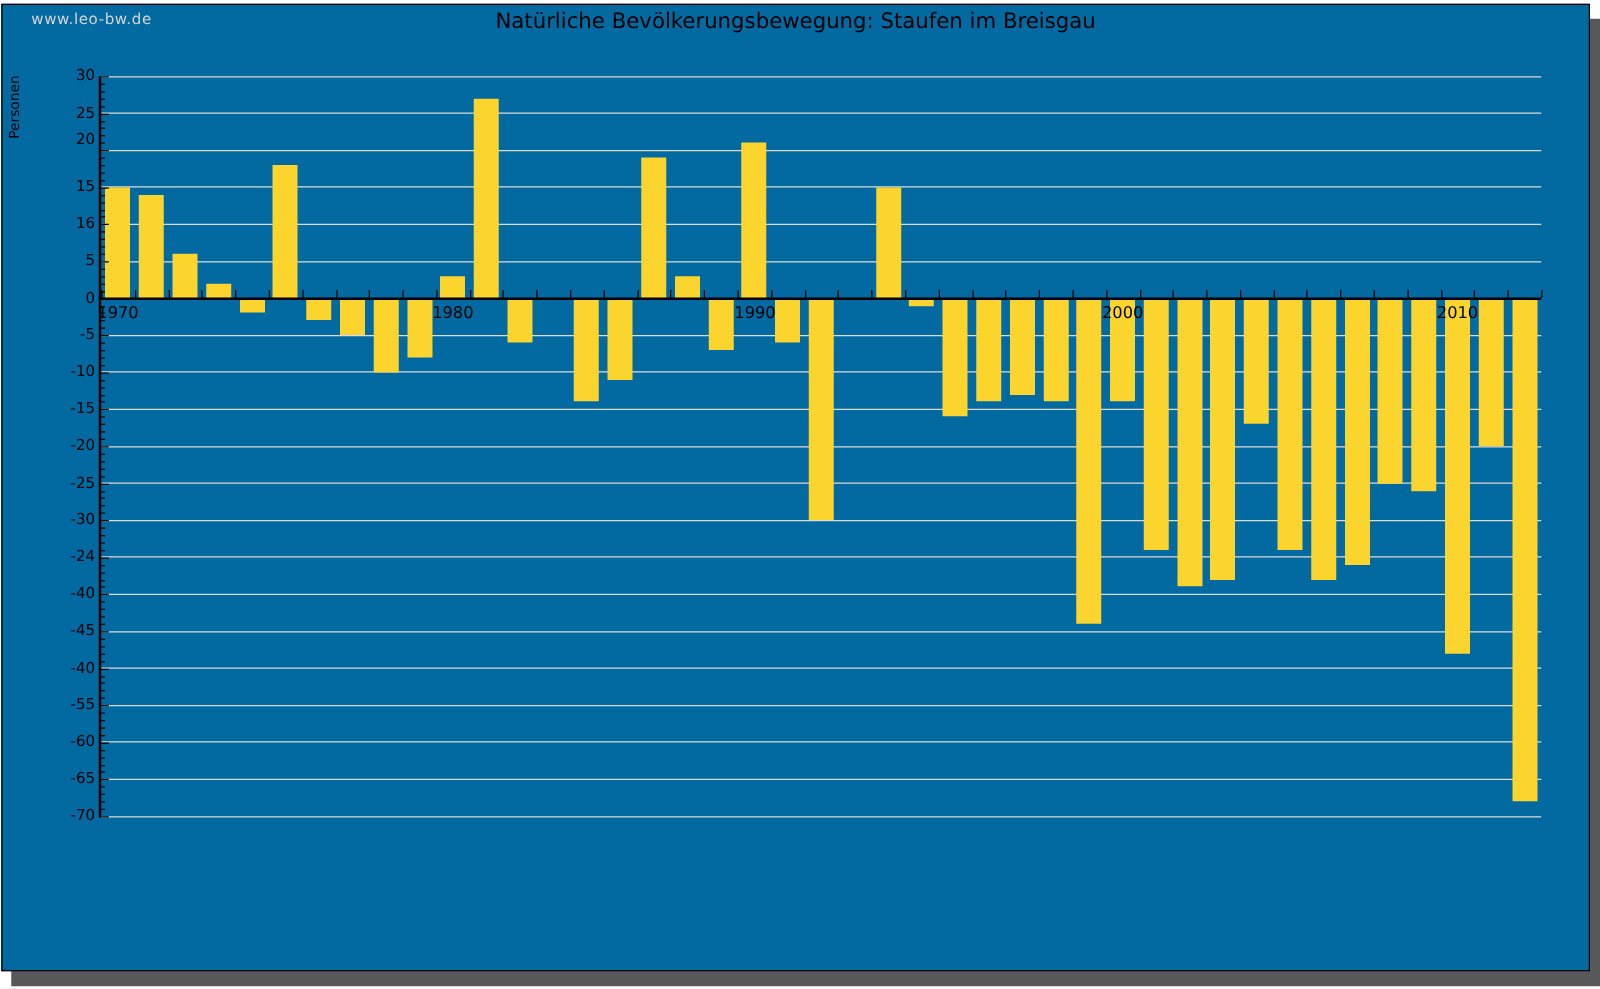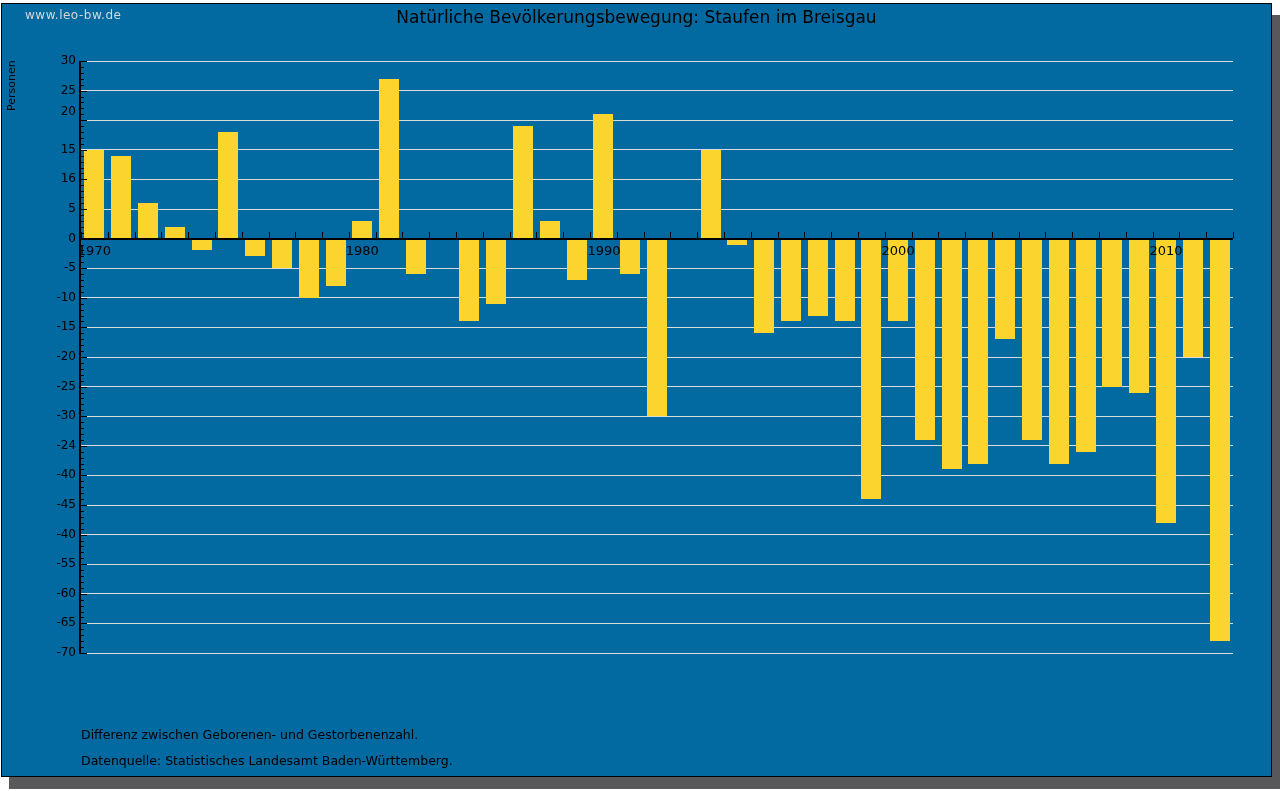--- a/index.html
+++ b/index.html
@@ -395,15 +395,13 @@
       <div class="x-tick" style="left: 1071.63px; top: 170.6px;"></div>
       <div class="x-tick" style="left: 1098.42px; top: 170.6px;"></div>
       <div class="x-tick" style="left: 1125.21px; top: 170.6px;"></div>
       <div class="x-tick" style="left: 1152px; top: 170.6px;"></div>
       <div class="x-year-label" style="left: 13.3953px; top: 181.6px;">1970</div>
       <div class="x-year-label" style="left: 281.302px; top: 181.6px;">1980</div>
       <div class="x-year-label" style="left: 523px; top: 181.6px;">1990</div>
       <div class="x-year-label" style="left: 817.116px; top: 181.6px;">2000</div>
       <div class="x-year-label" style="left: 1085.02px; top: 181.6px;">2010</div>
     </div>
-  <div class="note">Differenz zwischen Geborenen- und Gestorbenenzahl.</div>
-  <div class="source">Datenquelle: Statistisches Landesamt Baden-Württemberg.</div>
 </div>
 
 </body></html>

